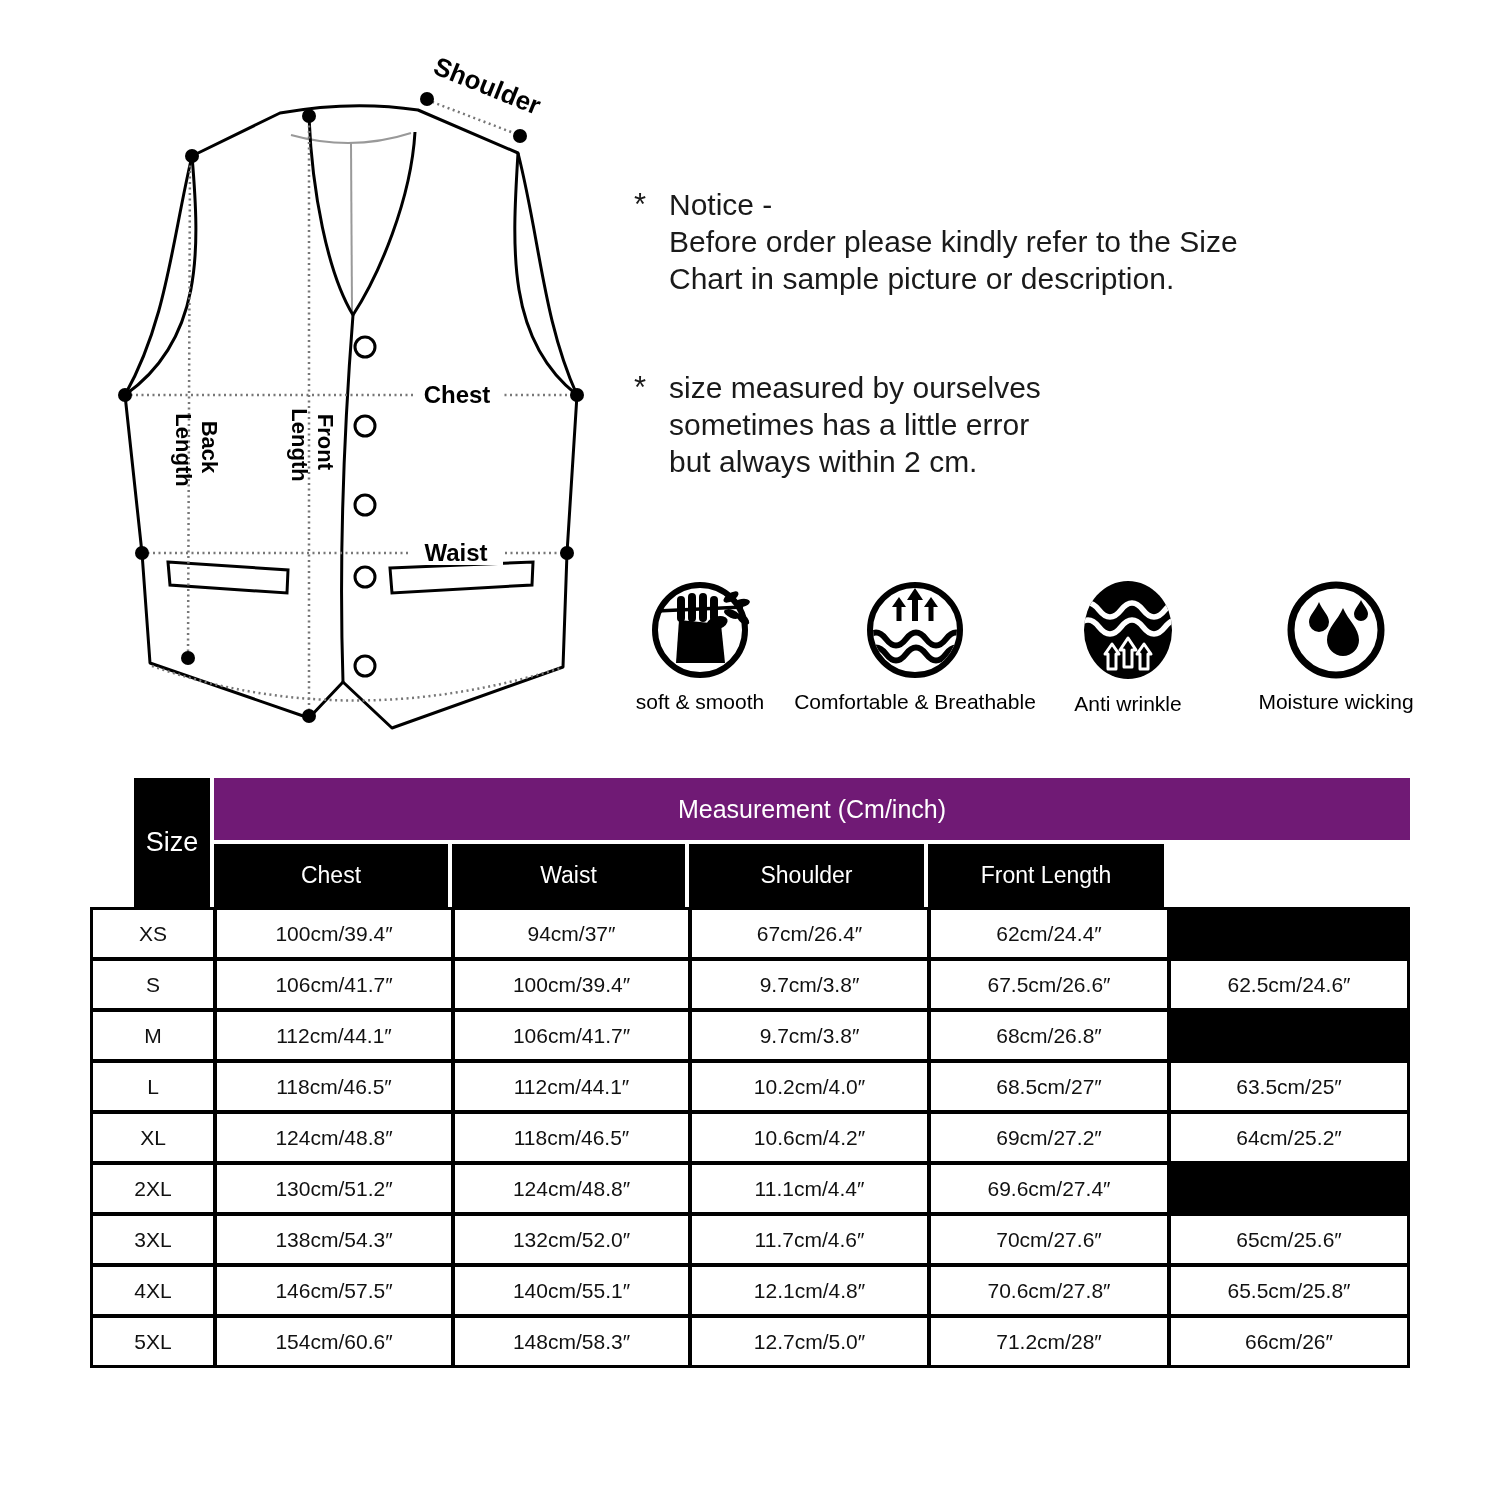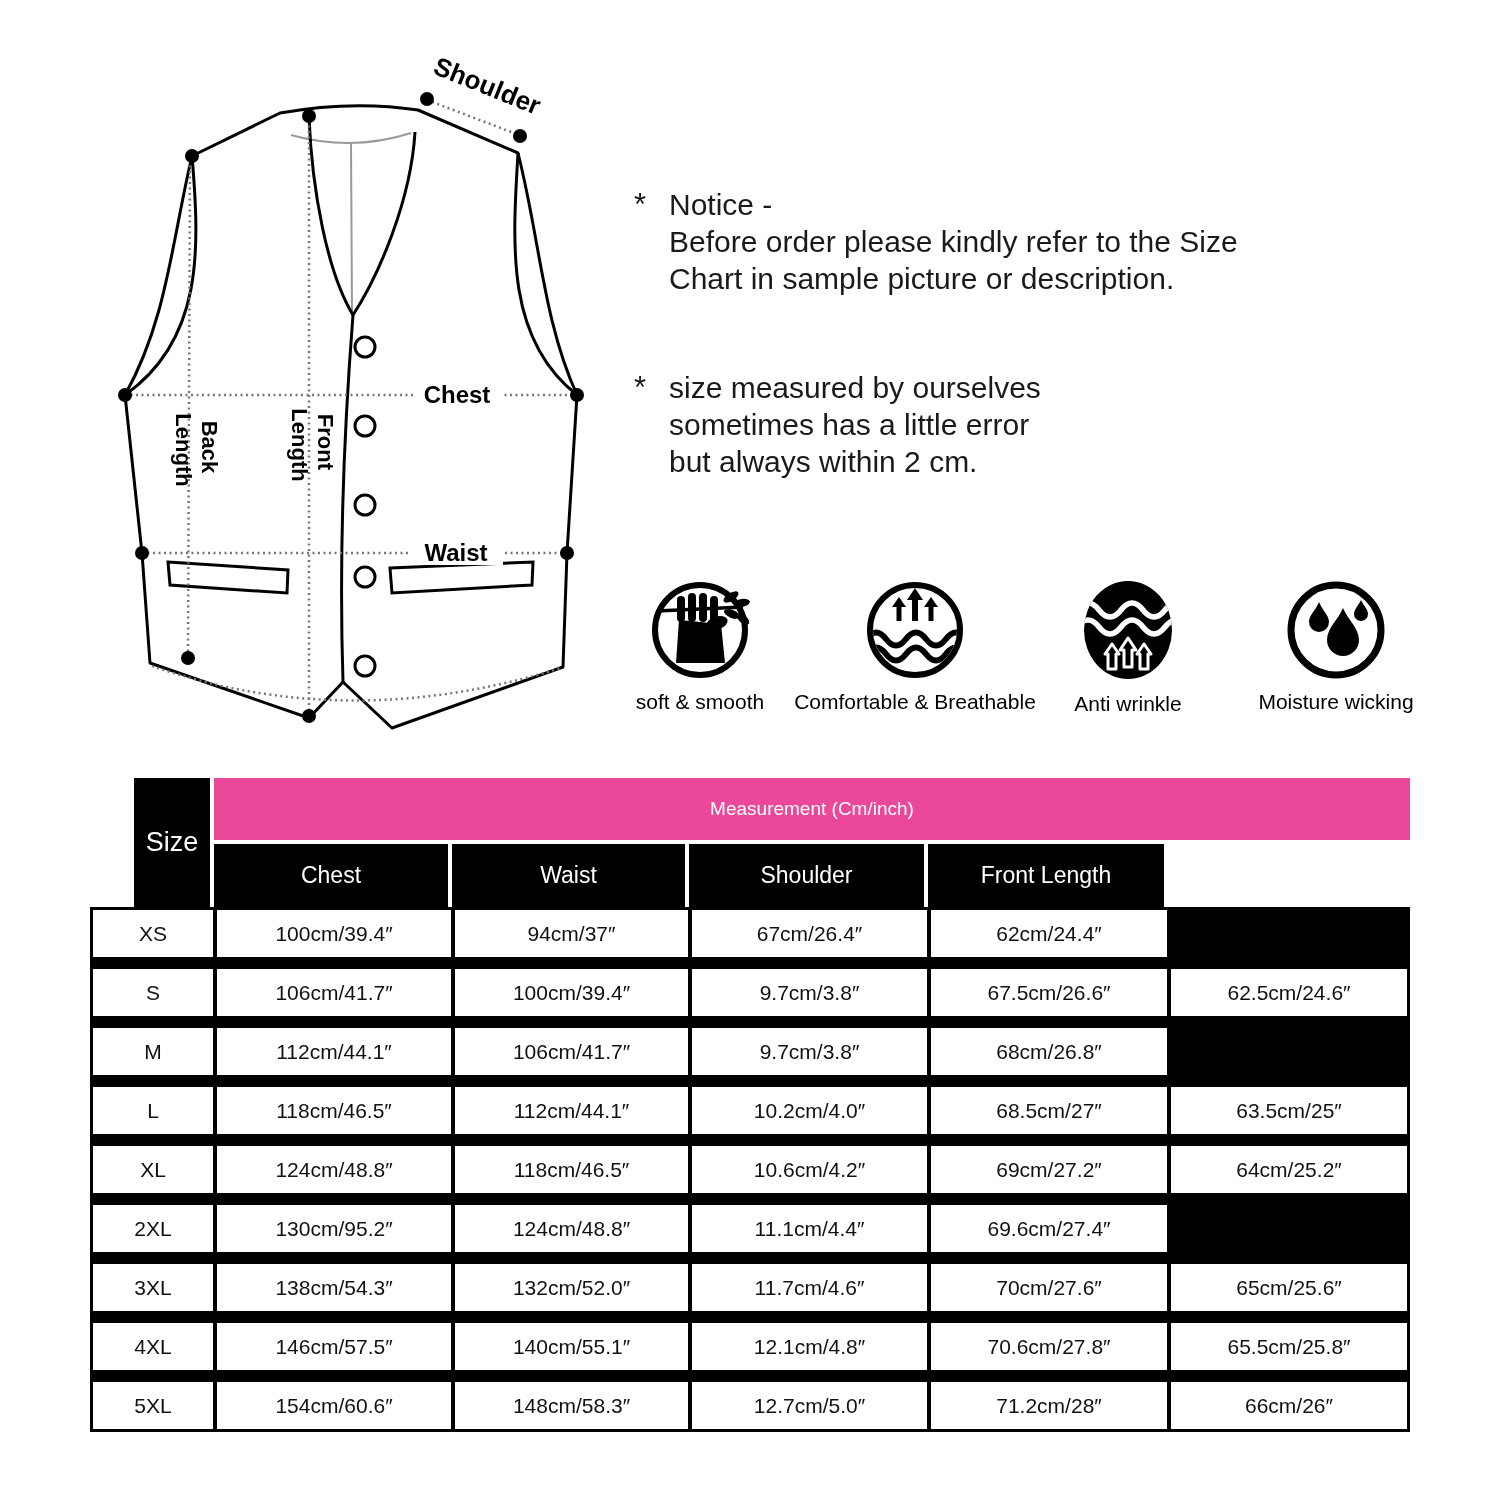--- a/index.html
+++ b/index.html
@@ -11,24 +11,24 @@
   .notice{display:flex;gap:13px;font-size:30px;line-height:37px;color:#1a1a1a;}
   .notice .star{width:22px;font-size:31px;flex:0 0 auto;}
   
   .feat-label{position:absolute;width:340px;text-align:center;font-size:21px;color:#000;}
   
   .size-table{position:absolute;left:90px;top:778px;width:1320px;}
   .thead{display:grid;grid-template-columns:120px 1fr;column-gap:4px;}
   .cell-size{background:#000;color:#fff;display:flex;align-items:center;justify-content:center;
              font-size:27px;height:129px;margin-left:44px;}
   .thead-right{display:flex;flex-direction:column;row-gap:4px;}
-  .cell-measure{background:#ec4899;color:#fff;height:62px;display:flex;align-items:center;justify-content:center;font-size:19px;}
+  .cell-measure{background:#701a75;color:#fff;height:62px;display:flex;align-items:center;justify-content:center;font-size:25px;}
   .cols{display:grid;grid-template-columns:234px 233px 235px 236px 1fr;column-gap:4px;height:63px;}
   .cols .col-h{background:#000;color:#fff;display:flex;align-items:center;justify-content:center;font-size:23px;}
-  .tbody{background:#000;border:3px solid #000;display:grid;row-gap:12px;}
+  .tbody{background:#000;border:3px solid #000;display:grid;row-gap:4px;}
   .trow{display:grid;grid-template-columns:120px 234px 233px 235px 236px 1fr;column-gap:4px;height:47px;}
   .trow .td{background:#fff;display:flex;align-items:center;justify-content:center;font-size:21px;color:#111;}
 </style>
 </head>
 <body>
 
 <div id="canvas">
 
   <svg class="abs" style="left:110px;top:40px;" width="490" height="690" viewBox="0 0 490 690">
 
@@ -223,21 +223,21 @@
       <div class="trow">
         <div class="td">XL</div>
         <div class="td">124cm/48.8″</div>
         <div class="td">118cm/46.5″</div>
         <div class="td">10.6cm/4.2″</div>
         <div class="td">69cm/27.2″</div>
         <div class="td">64cm/25.2″</div>
       </div>
       <div class="trow">
         <div class="td">2XL</div>
-        <div class="td">130cm/95.2″</div>
+        <div class="td">130cm/51.2″</div>
         <div class="td">124cm/48.8″</div>
         <div class="td">11.1cm/4.4″</div>
         <div class="td">69.6cm/27.4″</div>
       </div>
       <div class="trow">
         <div class="td">3XL</div>
         <div class="td">138cm/54.3″</div>
         <div class="td">132cm/52.0″</div>
         <div class="td">11.7cm/4.6″</div>
         <div class="td">70cm/27.6″</div>

